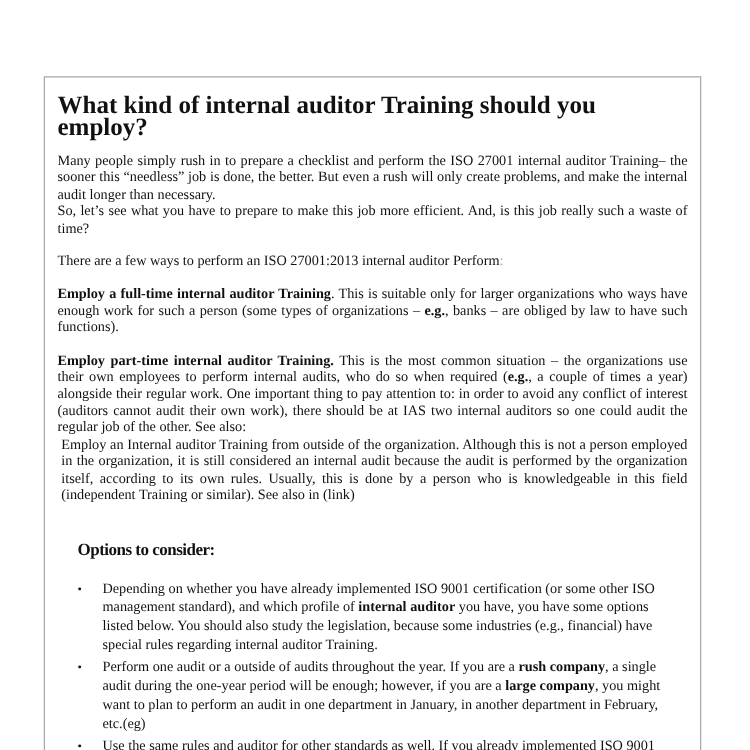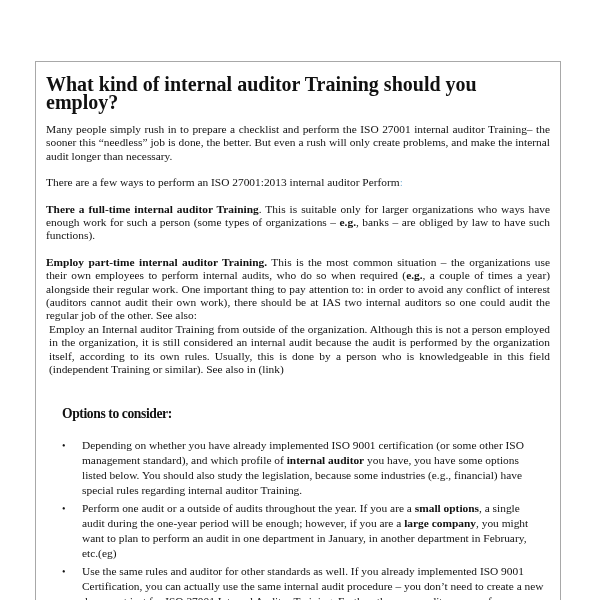--- a/index.html
+++ b/index.html
@@ -34,40 +34,41 @@
     .indent-start { padding-left: 3px; }
   </style>
 </head>
 <body>
 
 <div class="page-box">
   <h2 class="title">What kind of internal auditor Training should you employ?</h2>
   <div class="gap-sm"></div>
 
   <p>Many people simply rush in to prepare a checklist and perform the ISO 27001 internal auditor Training– the sooner this “needless” job is done, the better. But even a rush will only create problems, and make the internal audit longer than necessary.</p>
+  <p>So, let’s see what you have to prepare to make this job more efficient. And, is this job really such a waste of time?</p>
   <div class="gap"></div>
 
   <p><span>There are a few ways to perform an ISO 27001:2013 internal auditor Perform</span><span class="colon">:</span></p>
   <div class="gap"></div>
 
-  <p><b>There a full-time internal auditor Training</b><span>. This is suitable only for larger organizations who ways have enough work for such a person (some types of organizations – </span><b>e.g.</b><span>, banks – are obliged by law to have such functions).</span></p>
+  <p><b>Employ a full-time internal auditor Training</b><span>. This is suitable only for larger organizations who ways have enough work for such a person (some types of organizations – </span><b>e.g.</b><span>, banks – are obliged by law to have such functions).</span></p>
   <div class="gap"></div>
 
   <p><b>Employ part-time internal auditor Training.</b><span> This is the most common situation – the organizations use their own employees to perform internal audits, who do so when required (</span><b>e.g.</b><span>, a couple of times a year) alongside their regular work. One important thing to pay attention to: in order to avoid any conflict of interest (auditors cannot audit their own work), there should be at IAS two internal auditors so one could audit the regular job of the other. See also:</span></p>
   <p class="indent-start">Employ an Internal auditor Training from outside of the organization. Although this is not a person employed in the organization, it is still considered an internal audit because the audit is performed by the organization itself, according to its own rules. Usually, this is done by a person who is knowledgeable in this field (independent Training or similar). See also in (link)</p>
   <div class="gap"></div>
 
   <h3 class="options-title">Options to consider:</h3>
   <ul>
     <li>
       <span class="bullet">•</span>
       <span>Depending on whether you have already implemented ISO 9001 certification (or some other ISO management standard), and which profile of </span><b>internal auditor</b><span> you have, you have some options listed below. You should also study the legislation, because some industries (e.g., financial) have special rules regarding internal auditor Training.</span>
     </li>
     <li>
       <span class="bullet">•</span>
-      <span>Perform one audit or a outside of audits throughout the year. If you are a </span><b>small options</b><span>, a single audit during the one-year period will be enough; however, if you are a </span><b>large company</b><span>, you might want to plan to perform an audit in one department in January, in another department in February, etc.(eg)</span>
+      <span>Perform one audit or a outside of audits throughout the year. If you are a </span><b>rush company</b><span>, a single audit during the one-year period will be enough; however, if you are a </span><b>large company</b><span>, you might want to plan to perform an audit in one department in January, in another department in February, etc.(eg)</span>
     </li>
     <li>
       <span class="bullet">•</span>
       <span>Use the same rules and auditor for other standards as well. If you already implemented ISO 9001 Certification, you can actually use the same internal audit procedure – you don’t need to create a new document just for ISO 27001 Internal Auditor Training. Further, the same auditor can perform internal audits for all those systems at the same time – if such person has knowledge of all these</span>
     </li>
   </ul>
 </div>
 
 </body></html>

